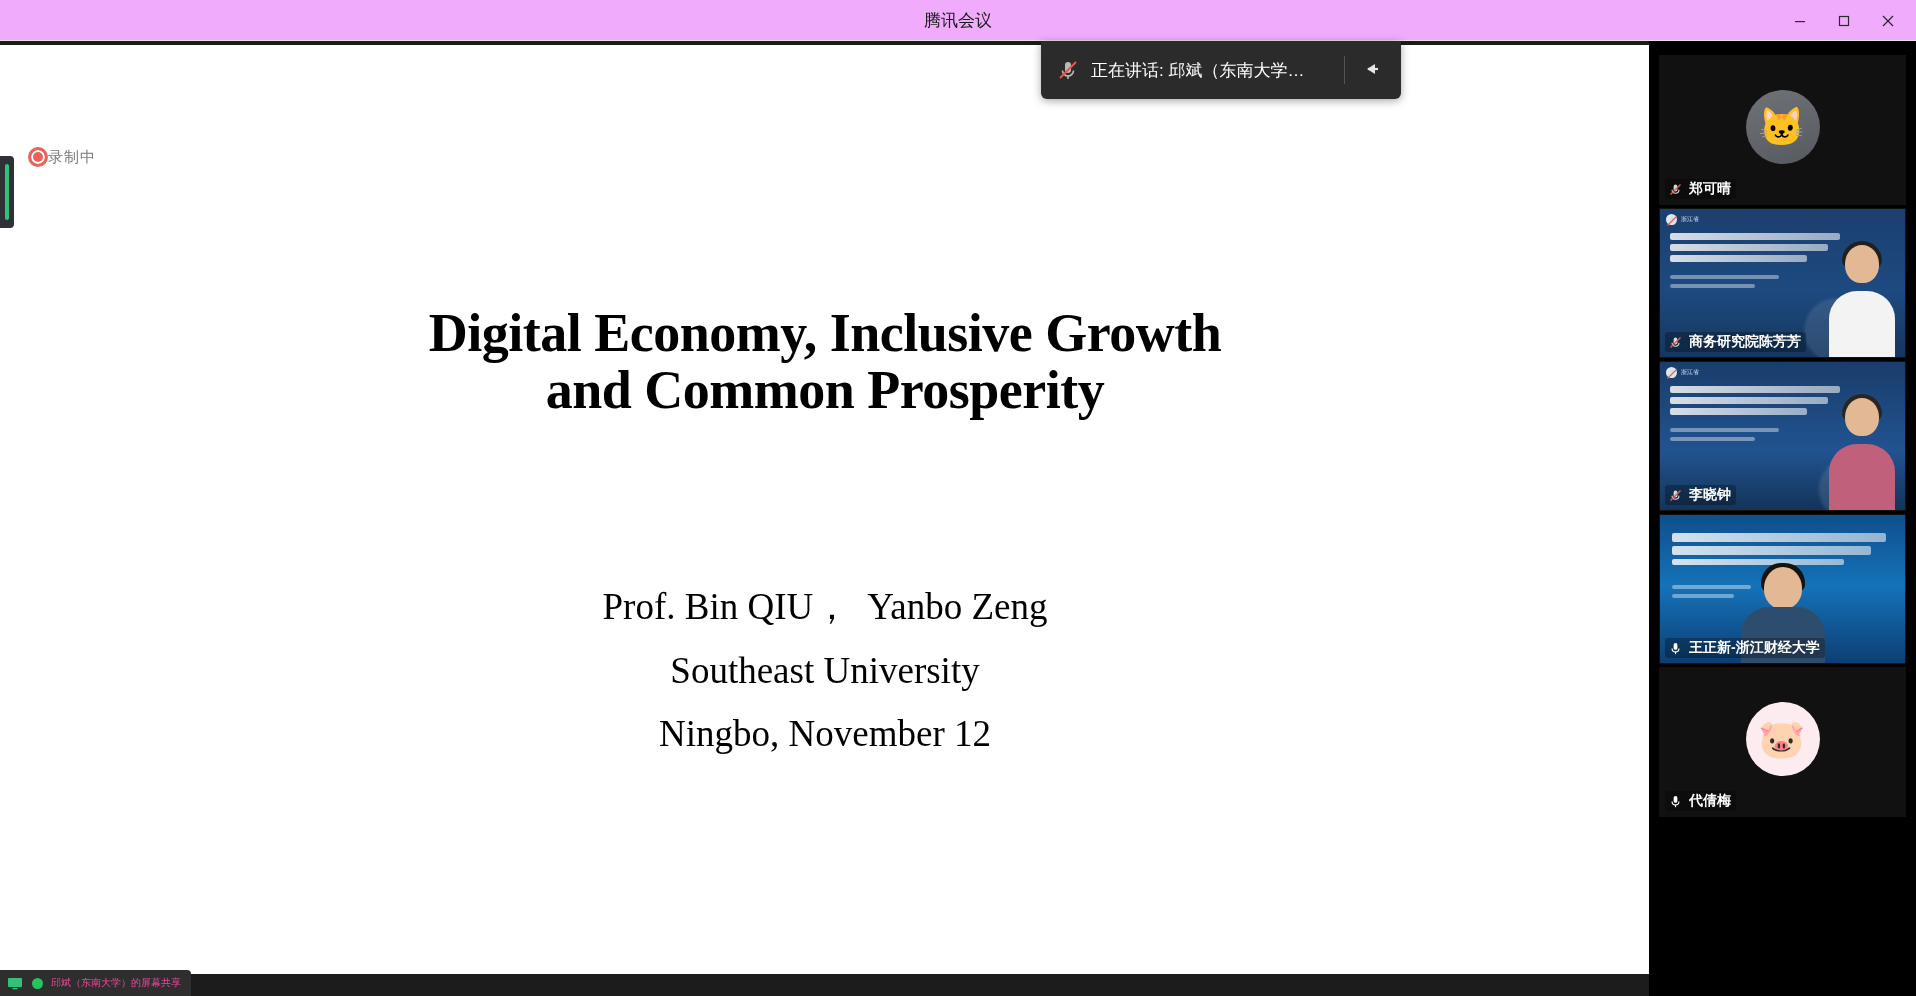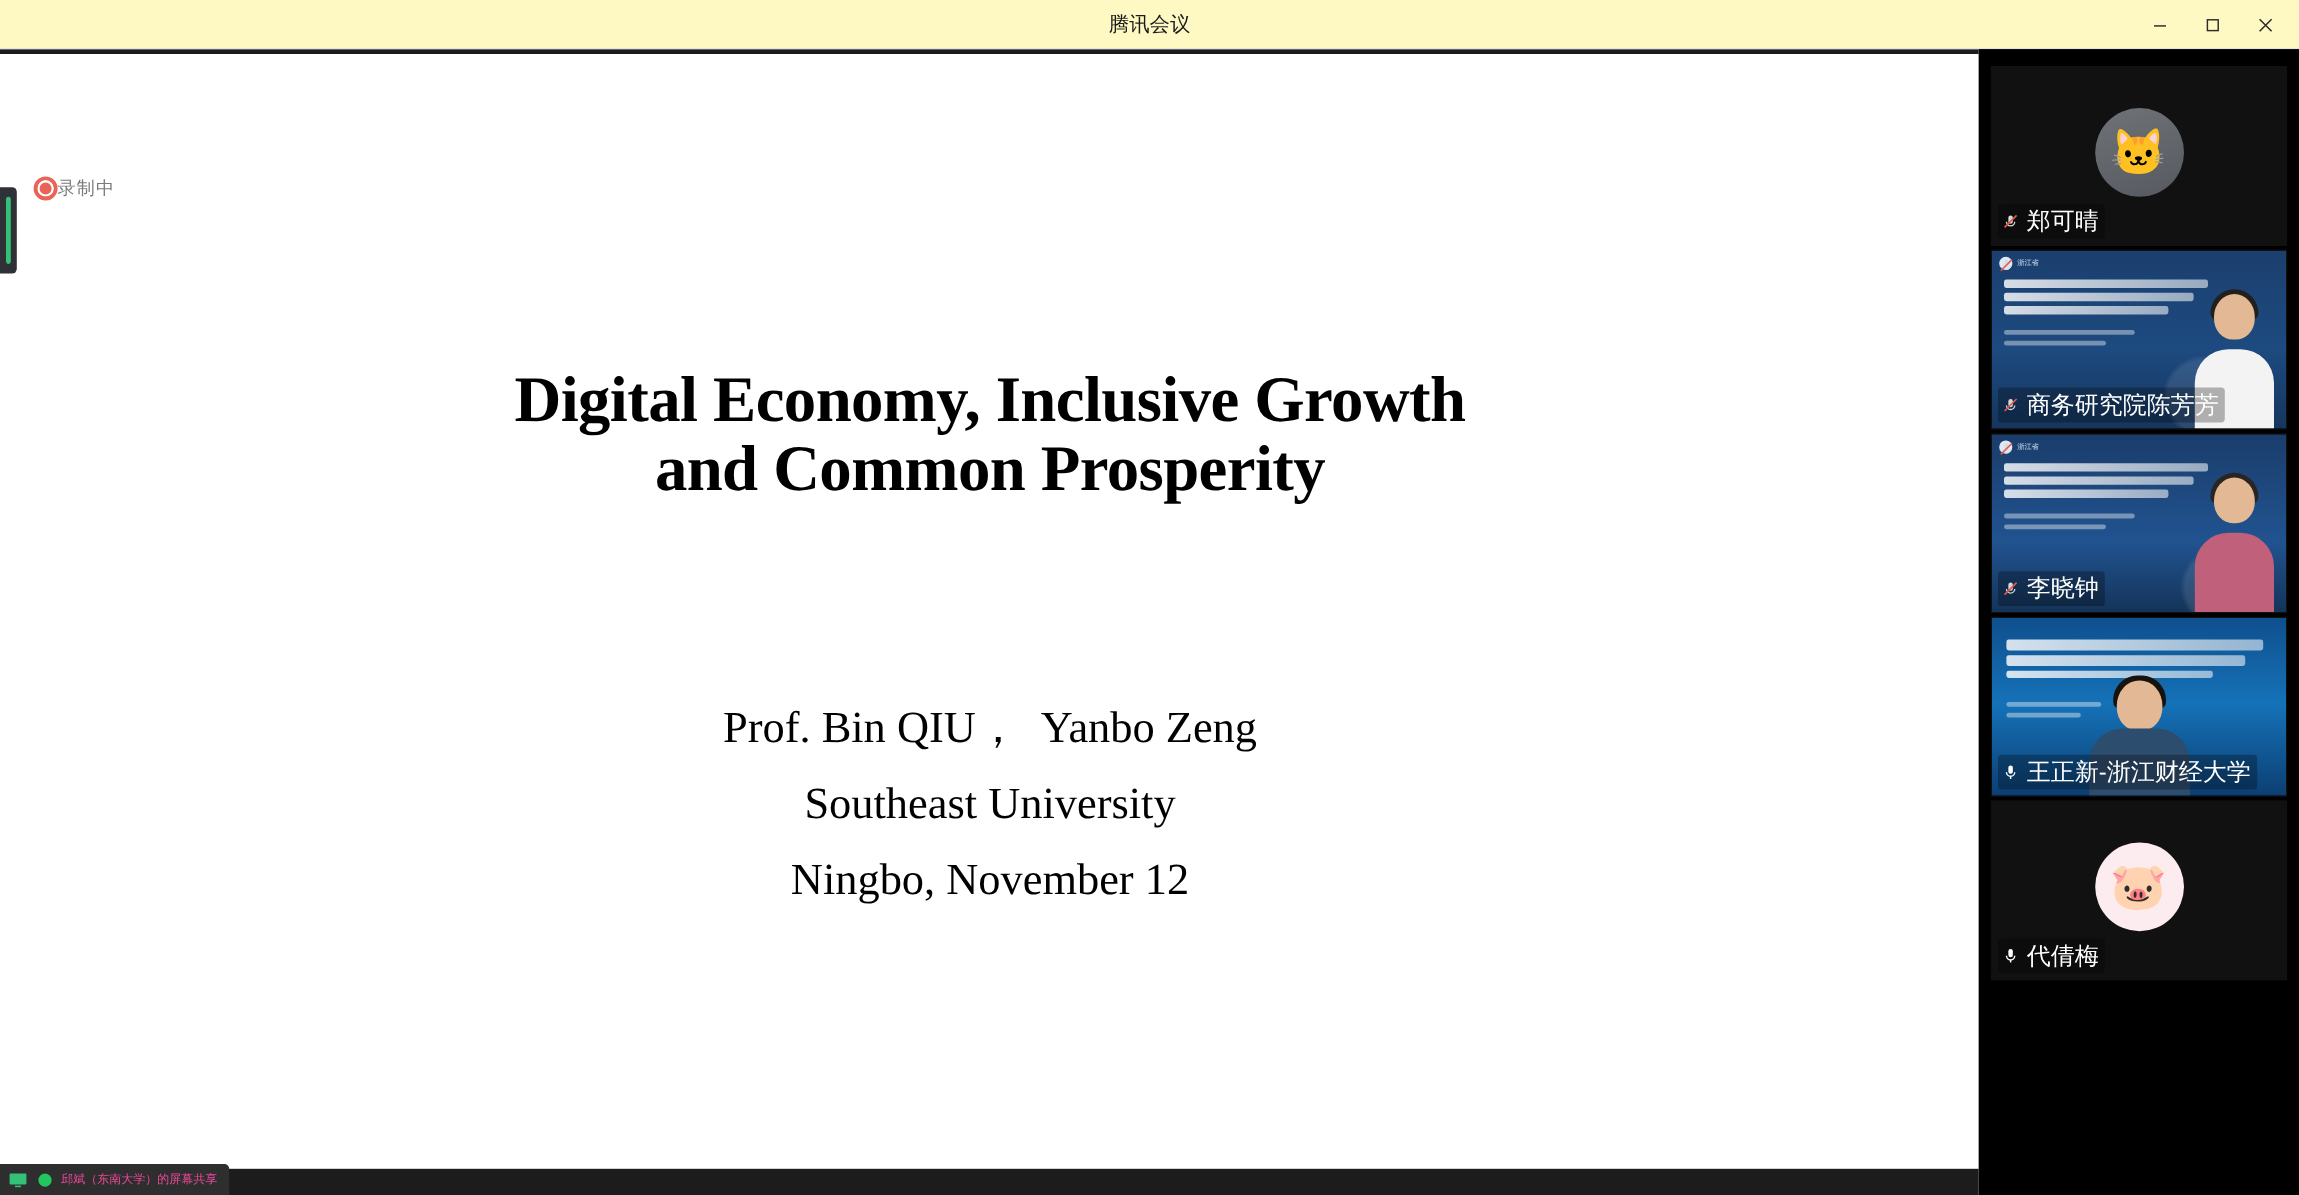--- a/index.html
+++ b/index.html
@@ -12,21 +12,21 @@
   #app {
     position: relative;
     width: 1916px; height: 996px;
     background: #000;
   }
 
   
   #titlebar {
     position: absolute; left: 0; top: 0;
     width: 1916px; height: 41px;
-    background: #fef9c3;
+    background: #f0abfc;
     border-bottom: 1px solid #e3e3e3;
   }
   #titlebar .tb-title {
     position: absolute; left: 0; top: 0;
     width: 1916px; height: 41px;
     line-height: 41px;
     text-align: center;
     font-size: 17px;
     color: #1a1a1a;
   }
@@ -187,22 +187,22 @@
   .tile.active { border-color: #49d18a; }
   .tile .name {
     position: absolute; left: 5px; bottom: 5px;
     display: flex; align-items: center; gap: 5px;
     max-width: 236px;
     background: rgba(0,0,0,0.28);
     padding: 1px 5px 1px 2px;
     border-radius: 3px;
   }
   .tile .name .nm-txt {
-    color: #fff; font-size: 20px;
-    white-space: nowrap; overflow: hidden; text-overflow: ellipsis;
+    color: #fff; font-size: 14px;
+    white-space: nowrap; overflow: hidden; text-overflow: ellipsis; font-weight: bold;
   }
   .tile .mic {
     width: 17px; height: 17px;
     flex: 0 0 17px;
     display: flex; align-items: center; justify-content: center;
   }
   .tile .corner-mic {
     position: absolute; left: 4px; top: 4px;
     width: 16px; height: 16px;
     display: flex; align-items: center; justify-content: center;
@@ -367,20 +367,38 @@
         <svg width="16" height="16" viewBox="0 0 16 16">
           <rect x="1" y="3" width="14" height="9" rx="1" fill="#35c07a"></rect>
           <rect x="5.5" y="13" width="5" height="1.3" fill="#35c07a"></rect>
         </svg>
       </div>
       <div class="ss-dot"></div>
       <div class="ss-text">邱斌（东南大学）的屏幕共享</div>
     </div>
   </div>
 
+  <div id="toast">
+    <div class="t-mic">
+      <svg width="24" height="24" viewBox="0 0 24 24">
+        <rect x="9" y="4" width="6" height="11" rx="3" fill="#b9b9b9"></rect>
+        <path d="M6.5 12.5a5.5 5.5 0 0 0 11 0" stroke="#b9b9b9" stroke-width="1.6" fill="none"></path>
+        <path d="M12 18v3" stroke="#b9b9b9" stroke-width="1.6"></path>
+        <path d="M4 20 L20 4" stroke="#e05a4e" stroke-width="2"></path>
+      </svg>
+    </div>
+    <div class="t-text">正在讲话: 邱斌（东南大学…</div>
+    <div class="t-sep"></div>
+    <div class="t-back">
+      <svg width="26" height="26" viewBox="0 0 26 26">
+        <path d="M16 7 L8 12 L16 17 Z" fill="#e6e6e6"></path>
+        <path d="M9 12 H19" stroke="#e6e6e6" stroke-width="2.2" fill="none"></path>
+      </svg>
+    </div>
+  </div>
 
   <div id="rail">
 
     <div class="tile">
       <div class="avatar av-gray">
         <span>🐱</span>
       </div>
       <div class="name">
         <span class="mic">
           <svg width="15" height="15" viewBox="0 0 24 24">

